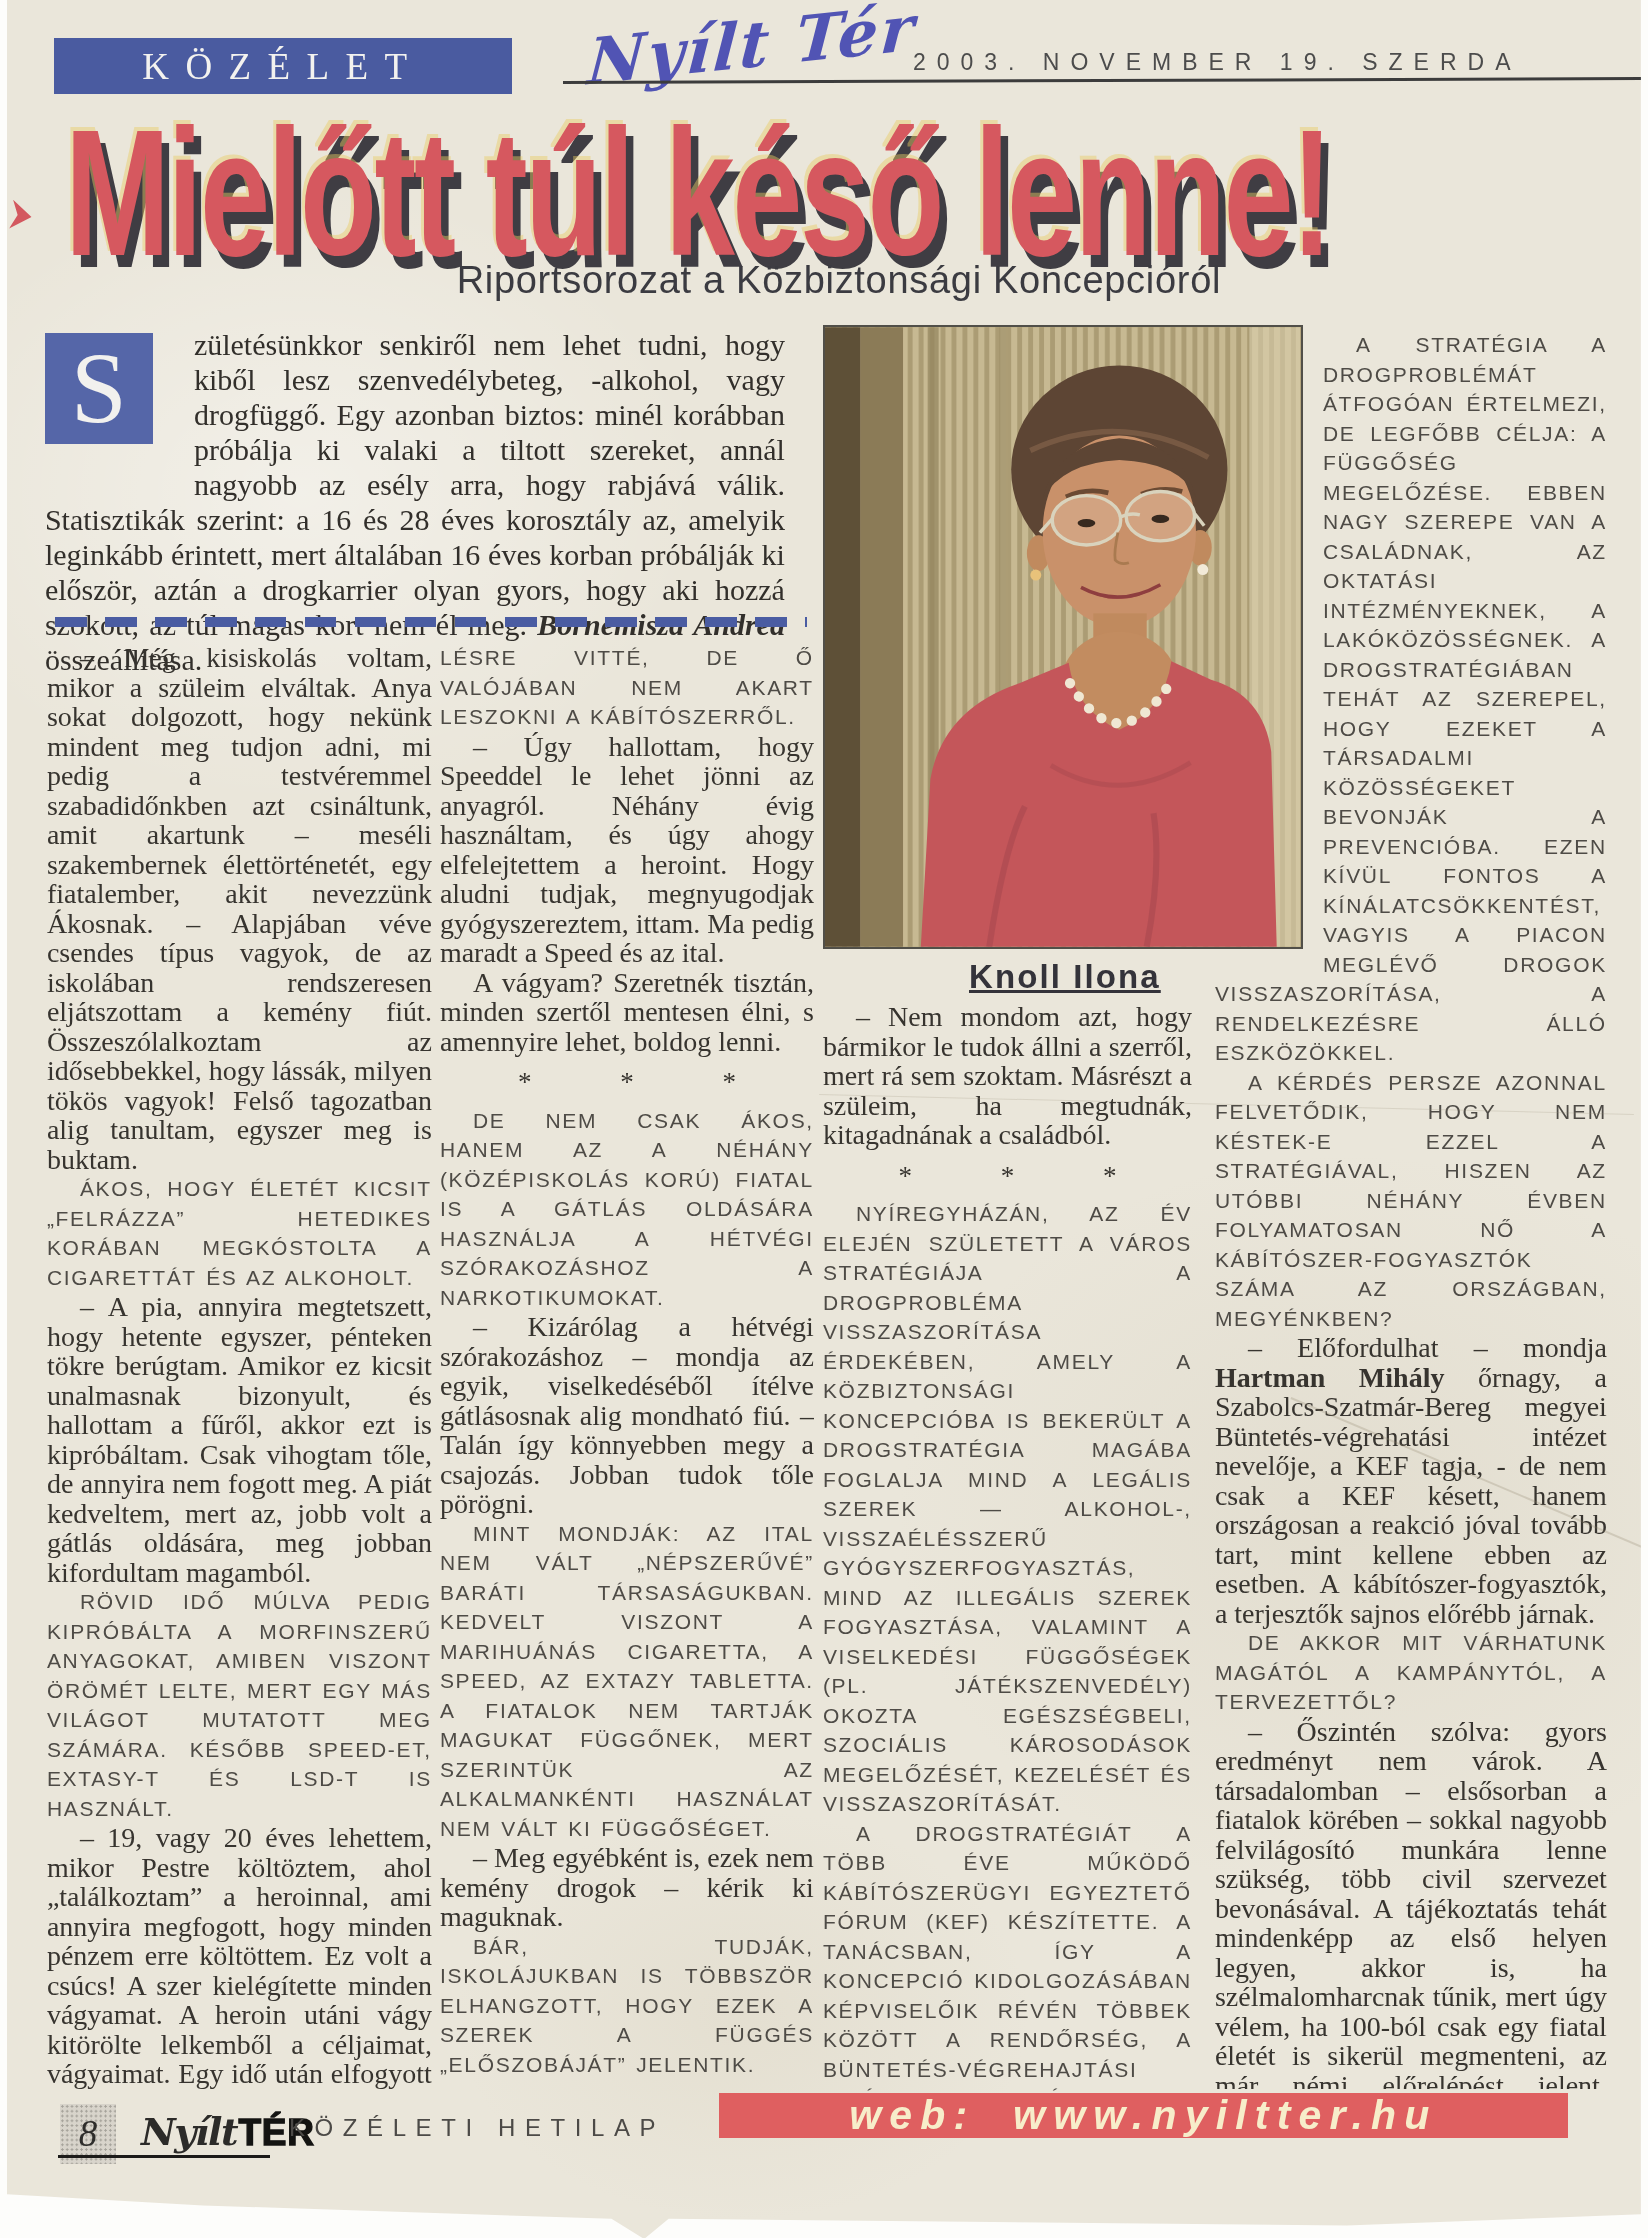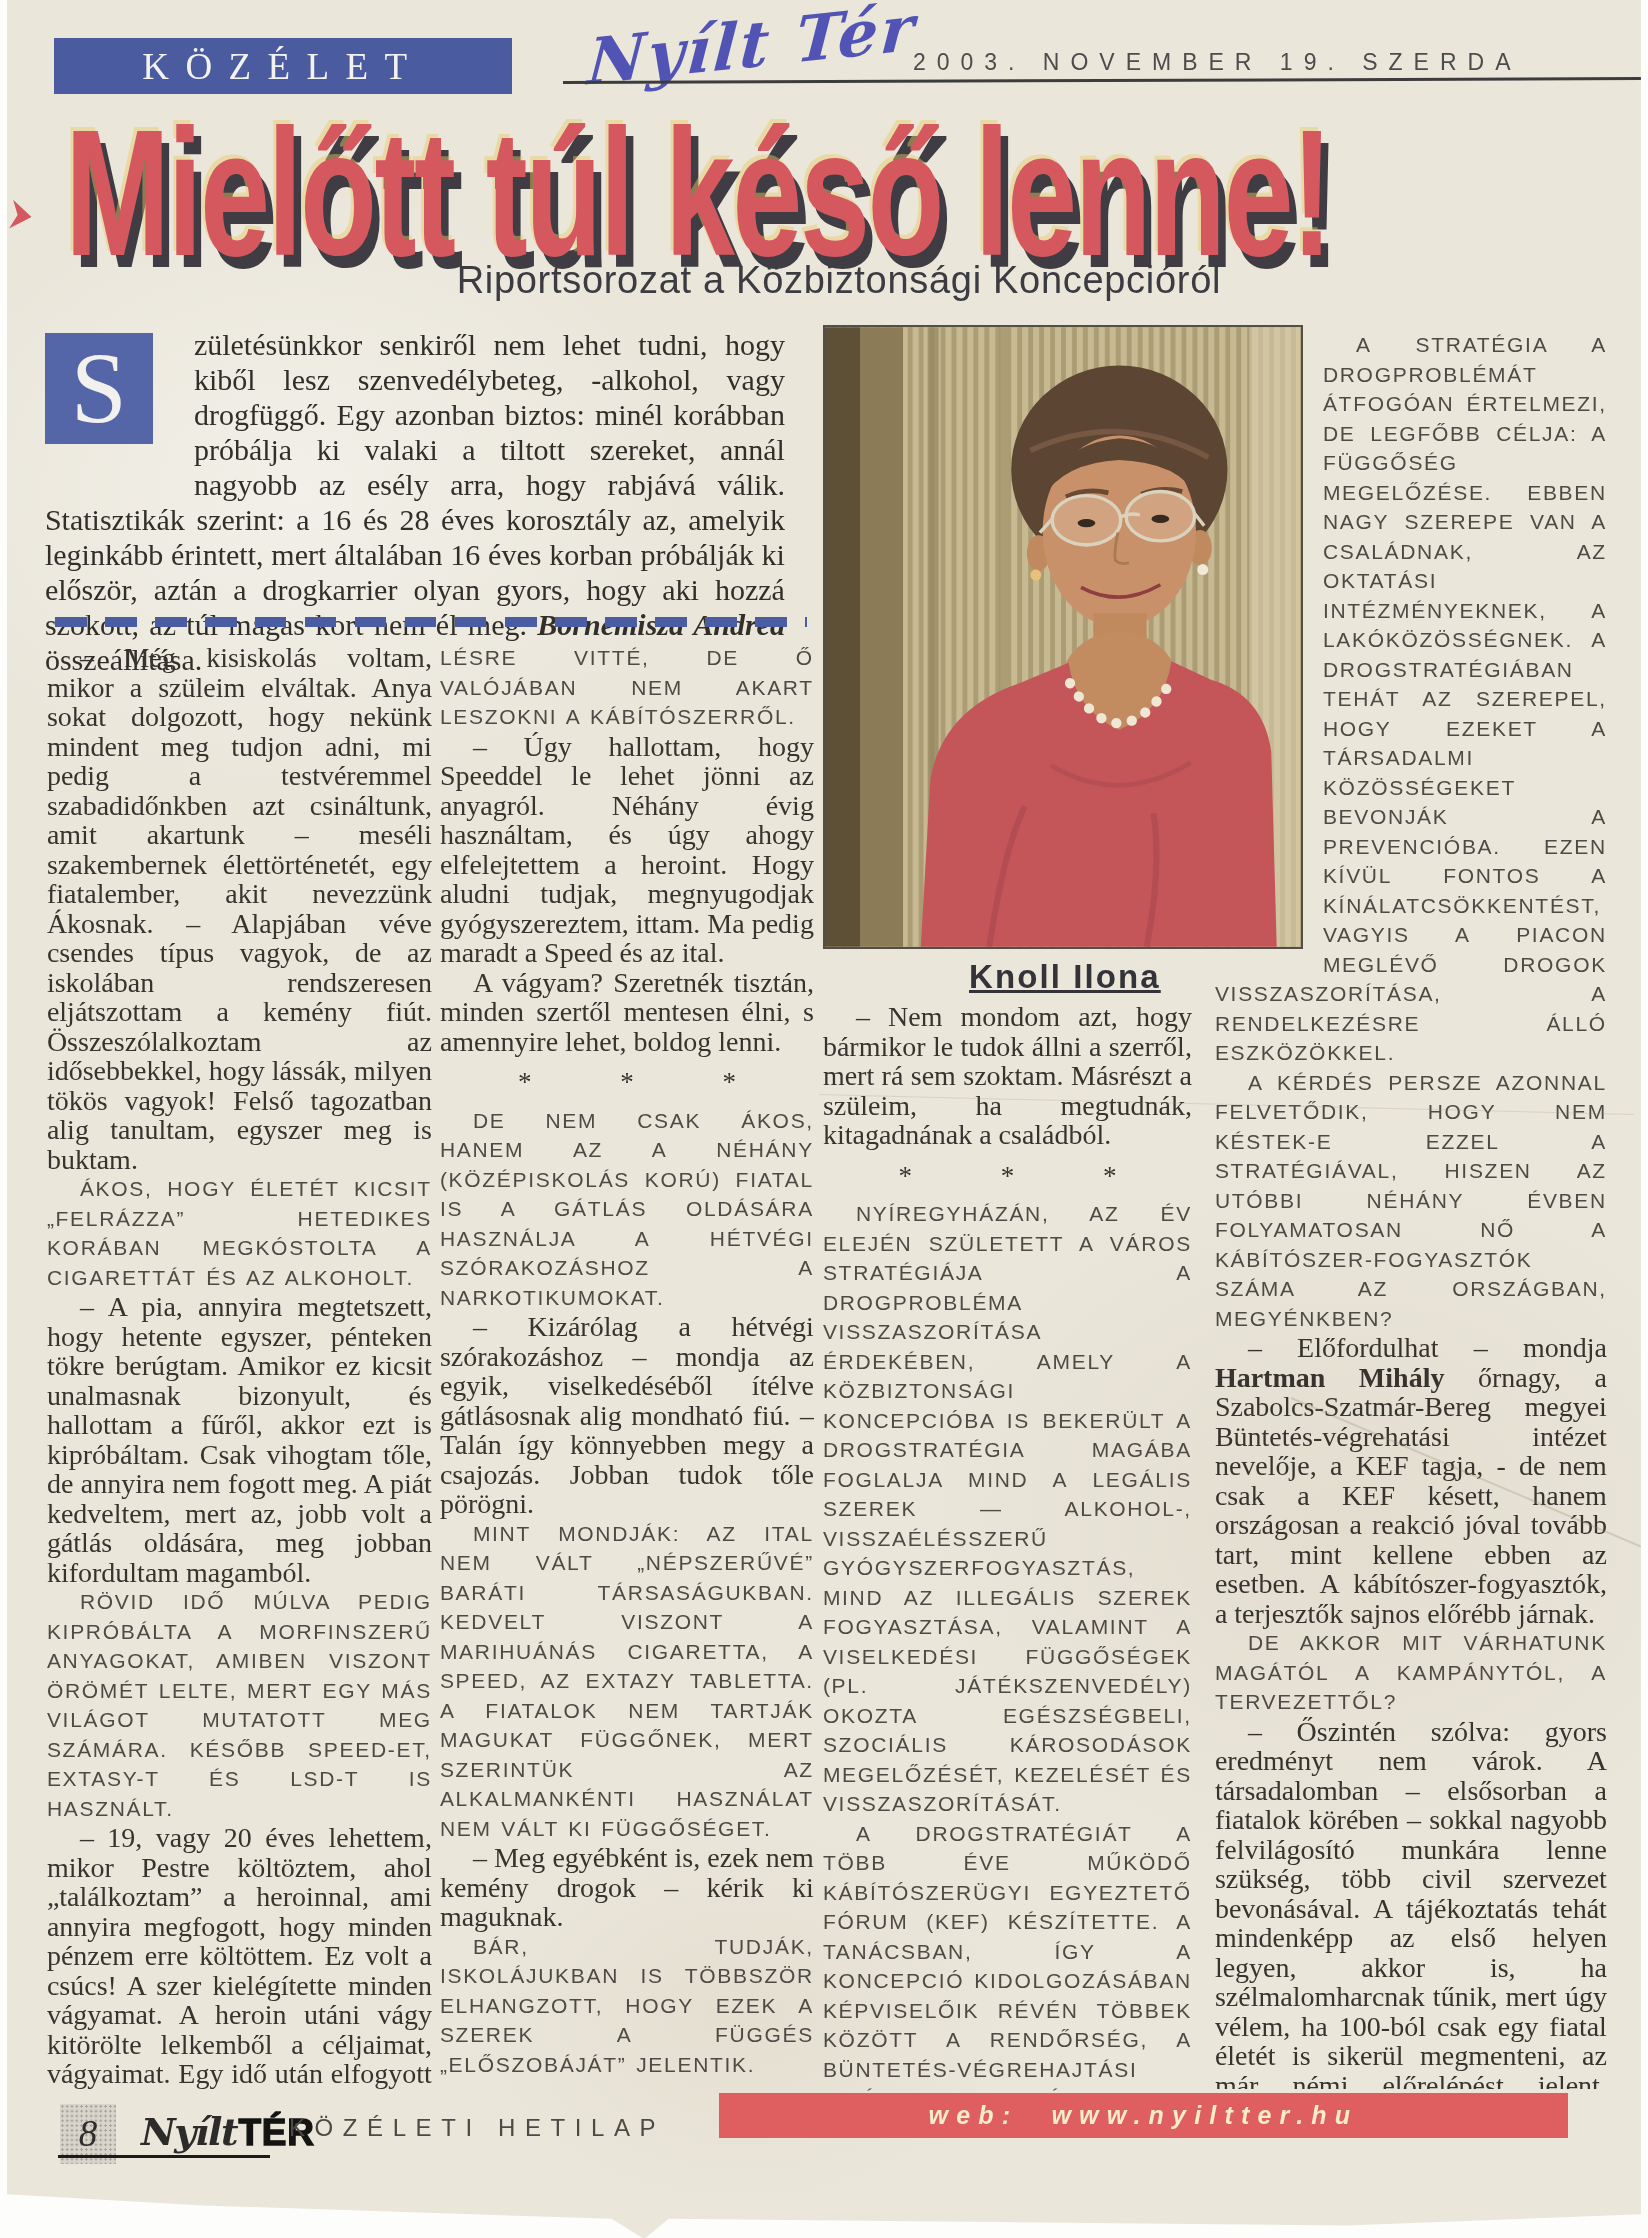--- a/index.html
+++ b/index.html
@@ -79,21 +79,21 @@
   .logo-script{font-family:"DejaVu Serif",serif;font-style:italic;font-weight:bold;
     font-size:38px;color:#2c2b29;letter-spacing:-1.4px;}
   .logo-bold{font-family:"Liberation Sans",sans-serif;font-weight:bold;font-size:37px;color:#141412;
     letter-spacing:0.7px;margin-left:1.4px;-webkit-text-stroke:1.4px #141412;}
   .masthead-rule{position:absolute;left:51px;top:2155px;width:212px;height:3.4px;background:#1c1b19;}
   .tagline{position:absolute;left:282px;top:2114px;white-space:nowrap;
     font-family:"Liberation Sans",sans-serif;font-size:24px;letter-spacing:9.6px;color:#4c4a47;}
   .webbar{position:absolute;left:712px;top:2093px;width:849px;height:45px;background:#df5f60;
     text-align:center;}
   .webbar span{font-family:"Liberation Sans",sans-serif;font-style:italic;font-weight:bold;
-    font-size:25px;line-height:45px;color:#f7edca;letter-spacing:8.2px;word-spacing:18px;}
+    font-size:41px;line-height:45px;color:#f7edca;letter-spacing:8.2px;word-spacing:18px;}
 
   
   .edge-fragment{position:absolute;left:4.1px;top:199px;width:20.6px;height:33px;background:#d3585f;
     clip-path:polygon(0 6%,100% 50%,0 94%,32% 50%);transform:rotate(8deg);}
   .crease-1{position:absolute;left:1267px;top:1480px;width:425px;height:2.1px;
     background:rgba(140,128,105,.25);transform:rotate(23deg);}
   .crease-2{position:absolute;left:812px;top:1104px;width:815px;height:1.4px;
     background:rgba(150,140,118,.22);transform:rotate(1.4deg);}
 </style>
 </head>

